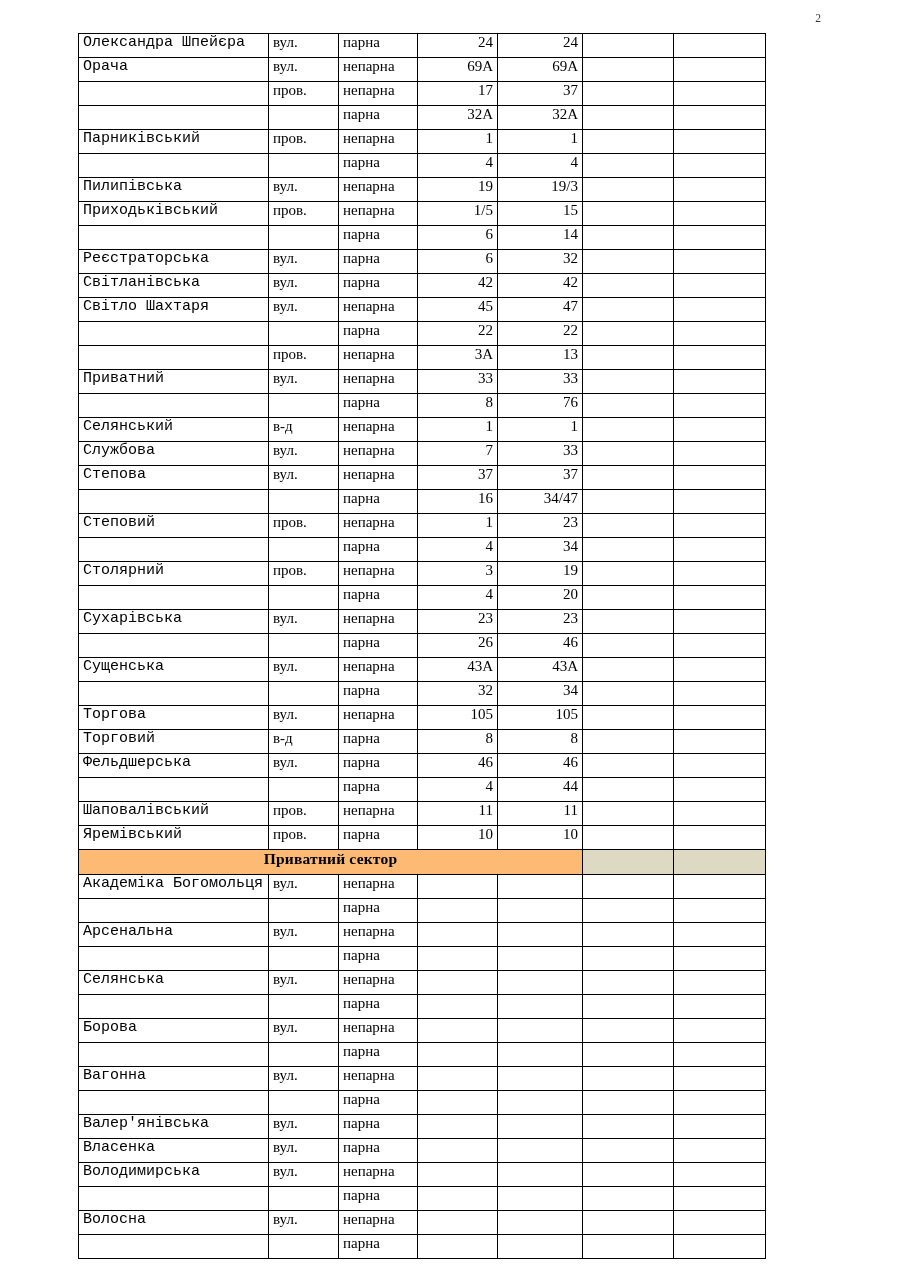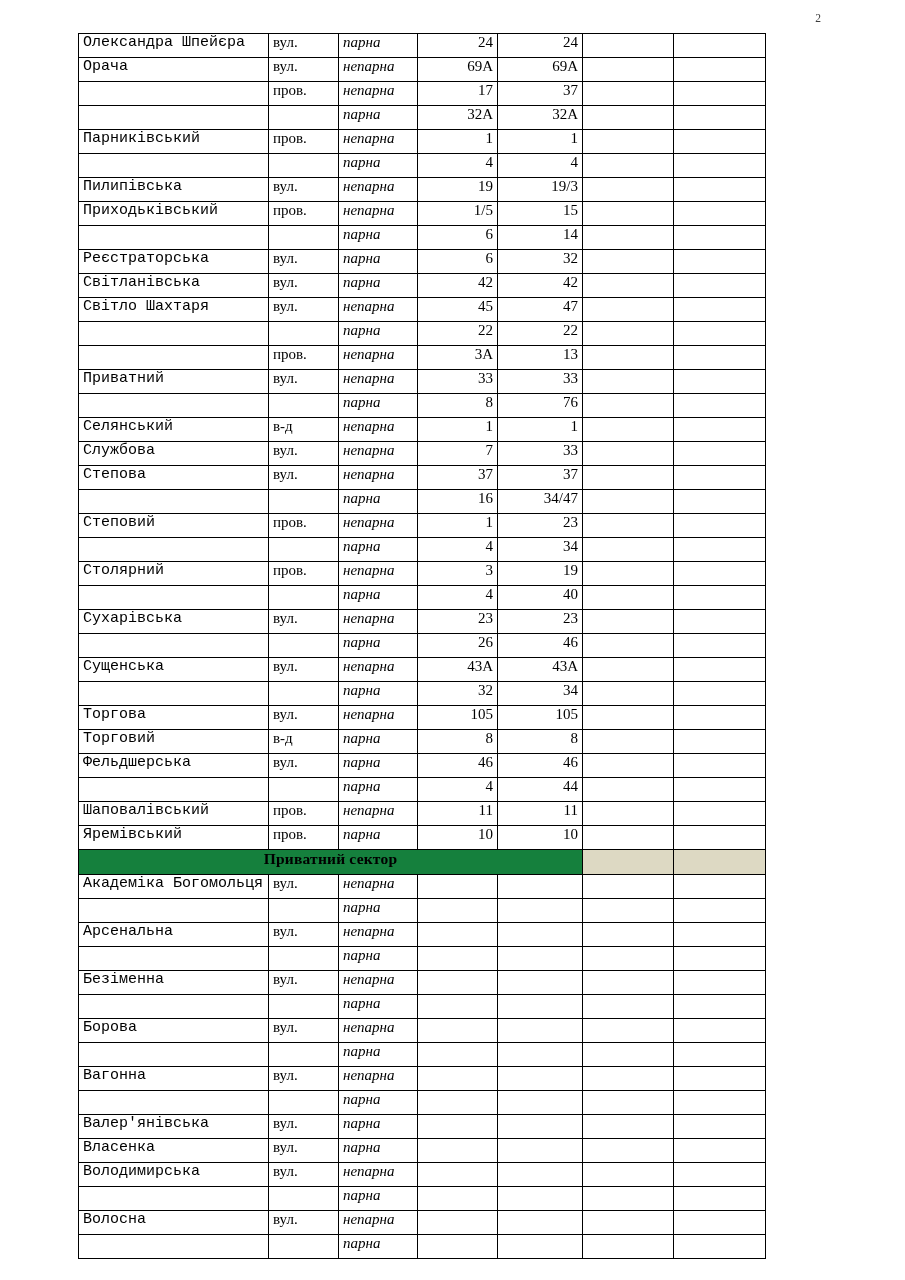--- a/index.html
+++ b/index.html
@@ -54,36 +54,36 @@
     border: 1px solid #000000;
     padding: 1px 4px 2px 4px;
     height: 20px;
     vertical-align: top;
     font-size: 15px;
     white-space: nowrap;
     overflow: hidden;
   }
   td.name   { text-align: left; font-family: Liberation Mono, monospace; }
   td.type   { text-align: left; }
-  td.parity { text-align: left; font-style: italic; }
+  td.parity { text-align: left; }
   td.num    { text-align: right; padding-right: 6px; }
   td.blank  { }
 
   
   tr.sub td.name,
   tr.sub td.type {
     border-top: none;
   }
   tr.sub-typed td.name {
     border-top: none;
   }
 
   
   tr.section td {
-    background: #15803d;
+    background: #fdba74;
     font-weight: bold;
     text-align: center;
     font-size: 15.5px;
     letter-spacing: 0.2px;
     height: 21px;
     padding-top: 1px;
   }
   tr.section td.section-title {
     border-right: 1px solid #000;
   }
@@ -320,21 +320,21 @@
             <td class="num">3</td>
             <td class="num">19</td>
             <td class="blank"></td>
             <td class="blank"></td>
           </tr>
           <tr class="sub">
             <td class="name"></td>
             <td class="type"></td>
             <td class="parity">парна</td>
             <td class="num">4</td>
-            <td class="num">40</td>
+            <td class="num">20</td>
             <td class="blank"></td>
             <td class="blank"></td>
           </tr>
           <tr class="block-start">
             <td class="name">Сухарівська</td>
             <td class="type">вул.</td>
             <td class="parity">непарна</td>
             <td class="num">23</td>
             <td class="num">23</td>
             <td class="blank"></td>
@@ -456,21 +456,21 @@
           <tr class="sub">
             <td class="name"></td>
             <td class="type"></td>
             <td class="parity">парна</td>
             <td class="num"></td>
             <td class="num"></td>
             <td class="blank"></td>
             <td class="blank"></td>
           </tr>
           <tr class="block-start">
-            <td class="name">Безіменна</td>
+            <td class="name">Селянська</td>
             <td class="type">вул.</td>
             <td class="parity">непарна</td>
             <td class="num"></td>
             <td class="num"></td>
             <td class="blank"></td>
             <td class="blank"></td>
           </tr>
           <tr class="sub">
             <td class="name"></td>
             <td class="type"></td>

